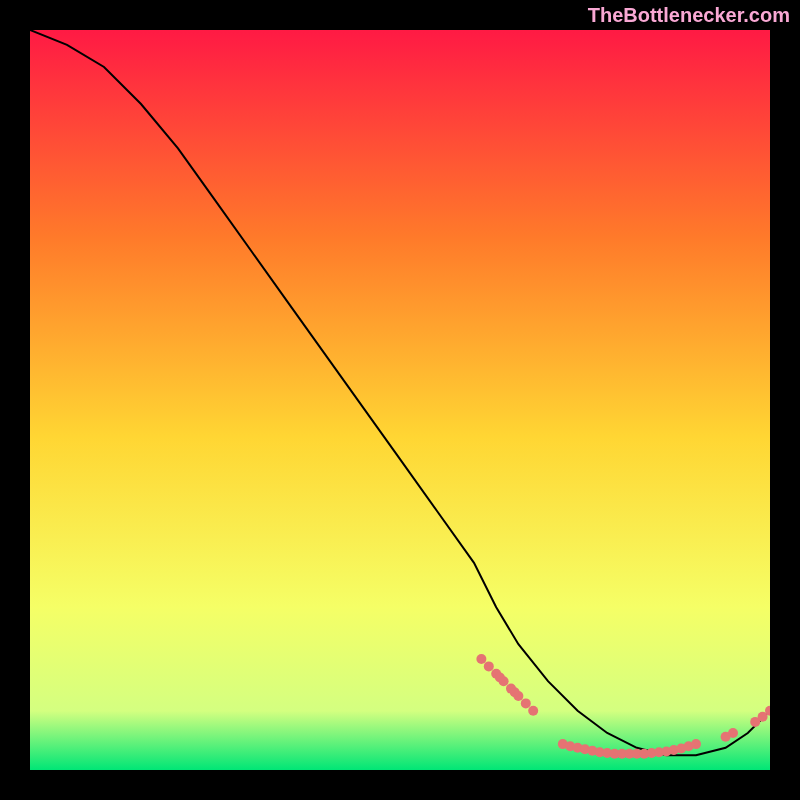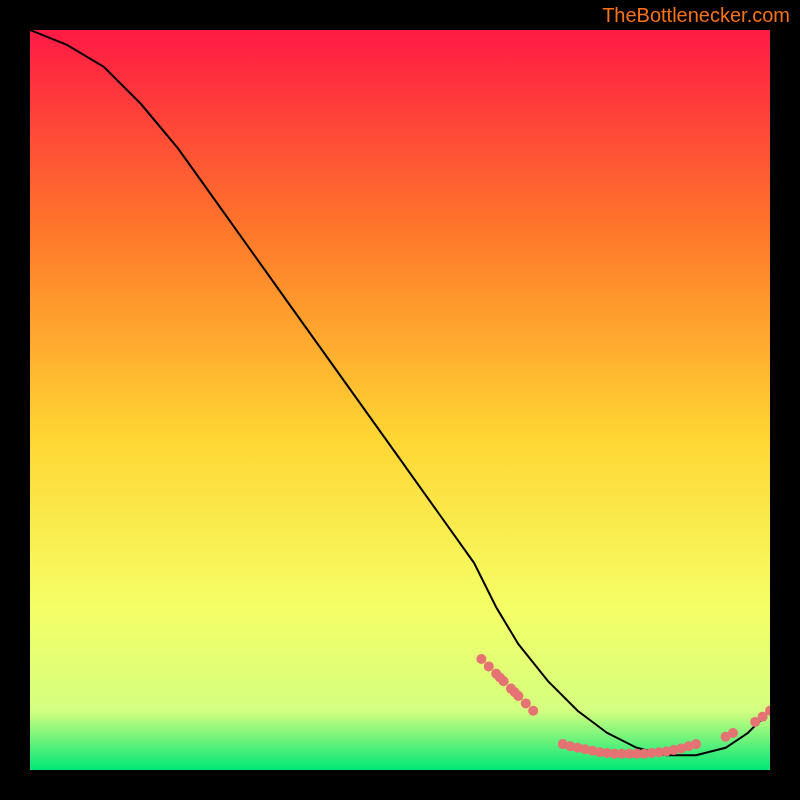--- a/index.html
+++ b/index.html
@@ -8,23 +8,23 @@
     height: 800px;
     background: #000;
     position: relative;
     font-family: Arial, sans-serif;
     overflow: hidden;
   }
   .watermark {
     position: absolute;
     top: 4px;
     right: 10px;
-    color: #f97316;
+    color: #f9a8d4;
     font-size: 20px;
-    font-weight: 400;
+    font-weight: 700;
     z-index: 10;
   }
   .plot-area {
     position: absolute;
     left: 30px;
     top: 30px;
     width: 740px;
     height: 740px;
   }
   svg { display: block; }

